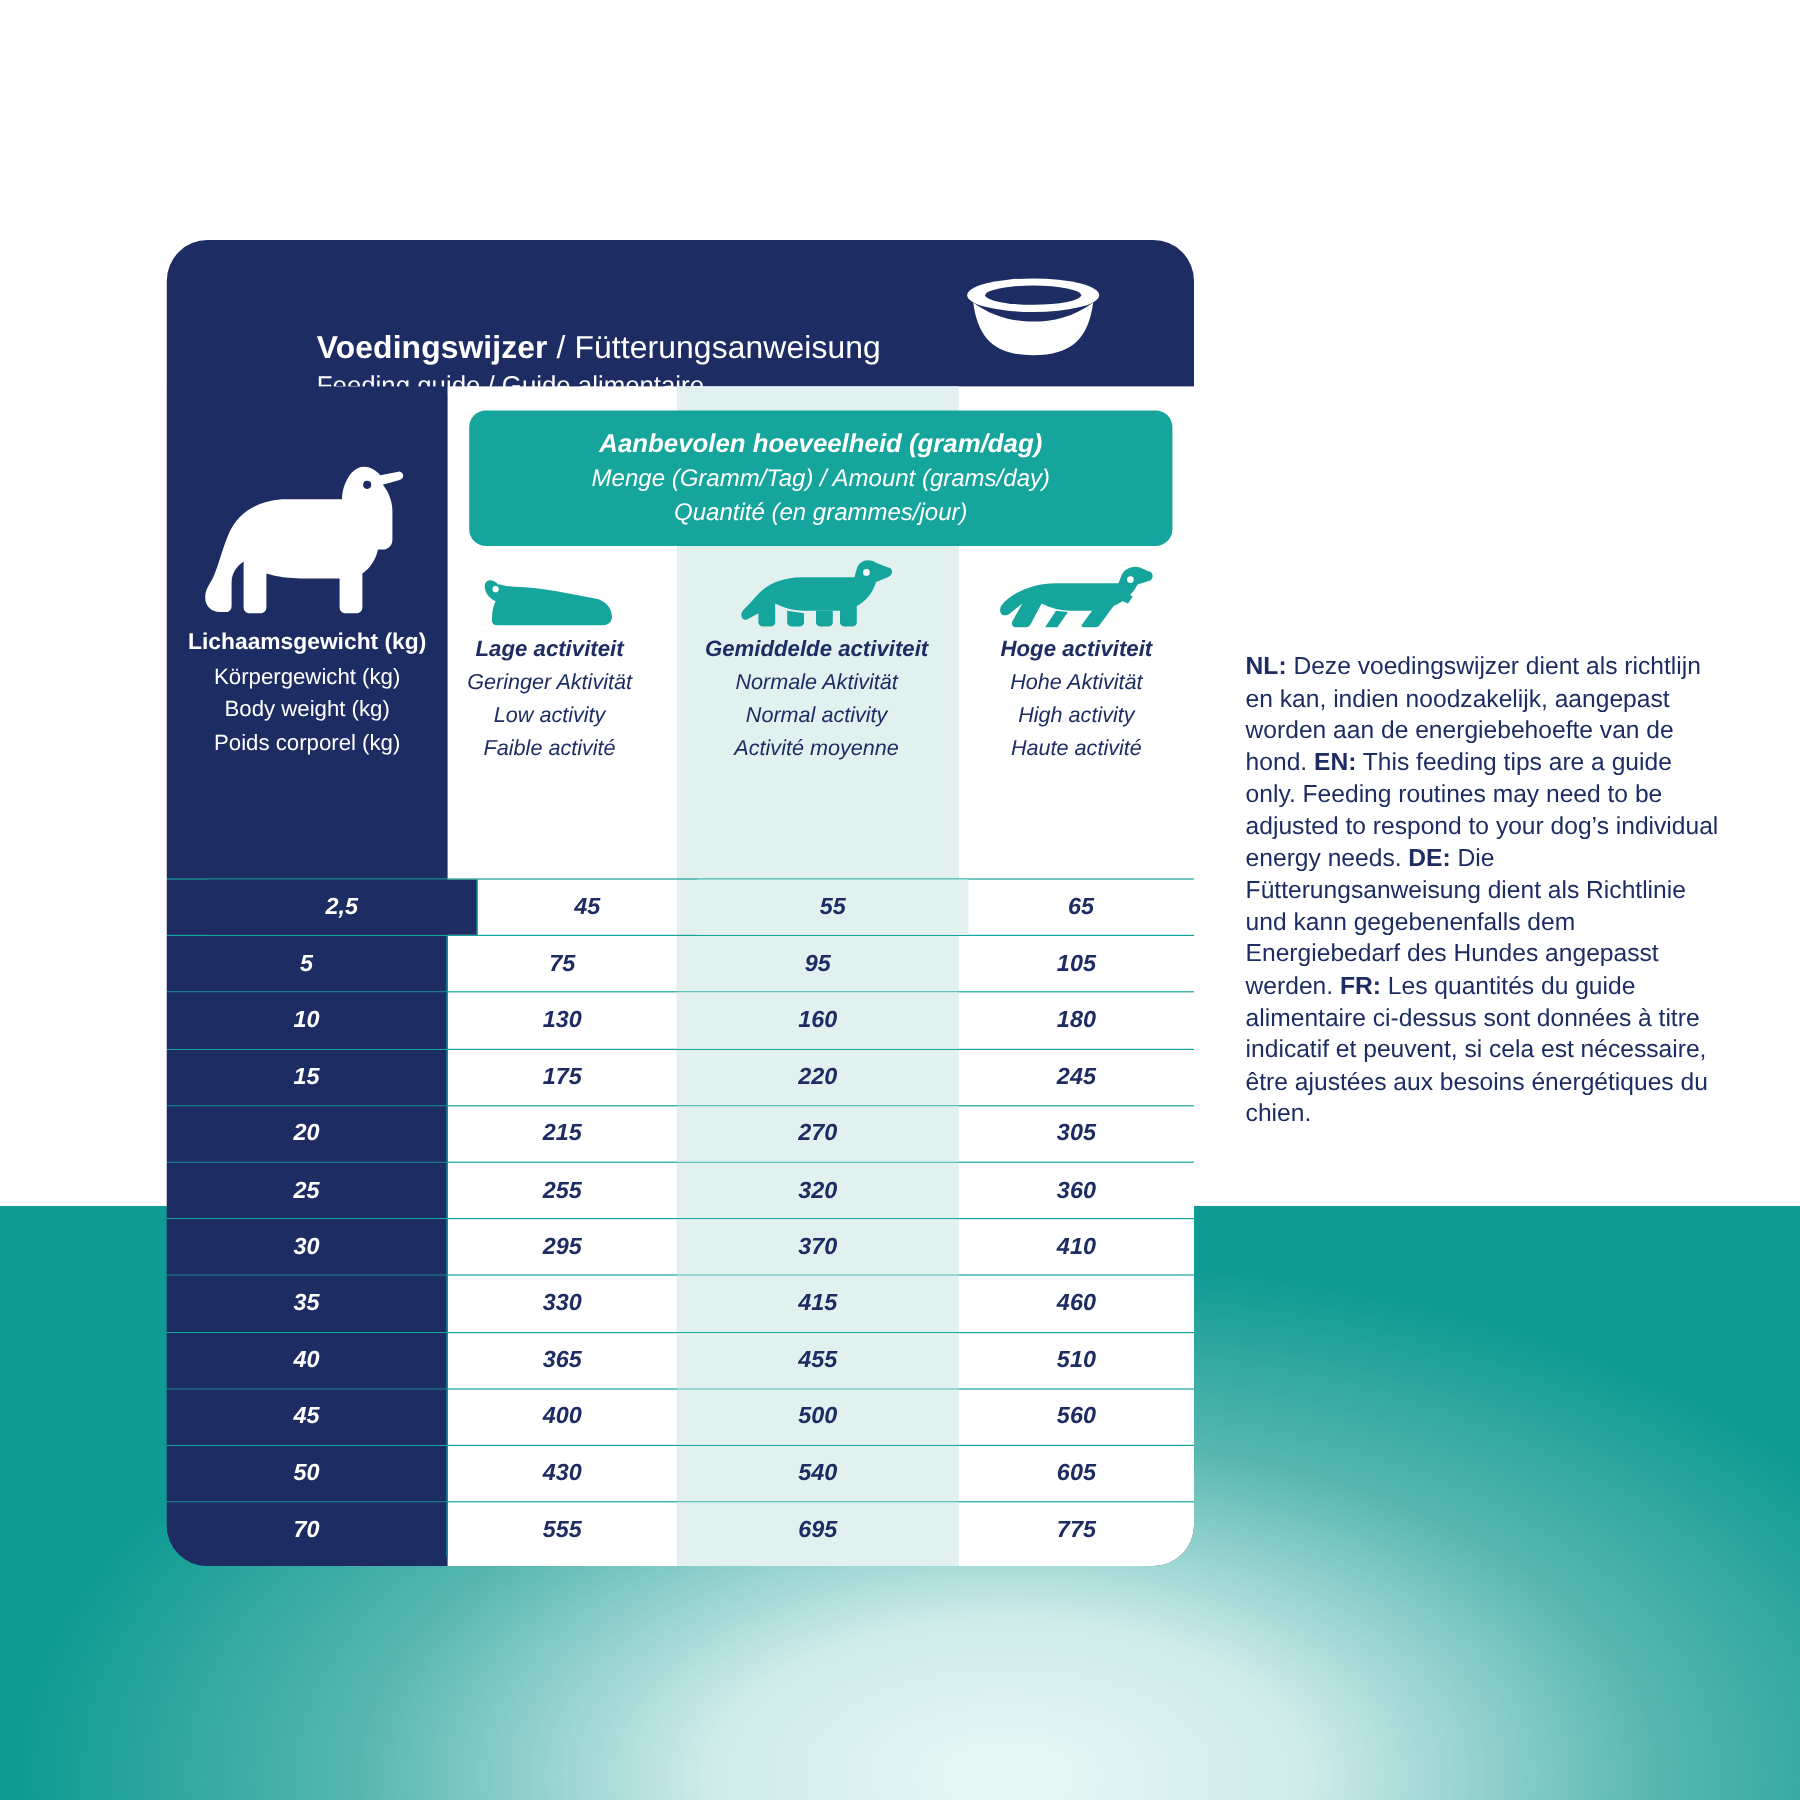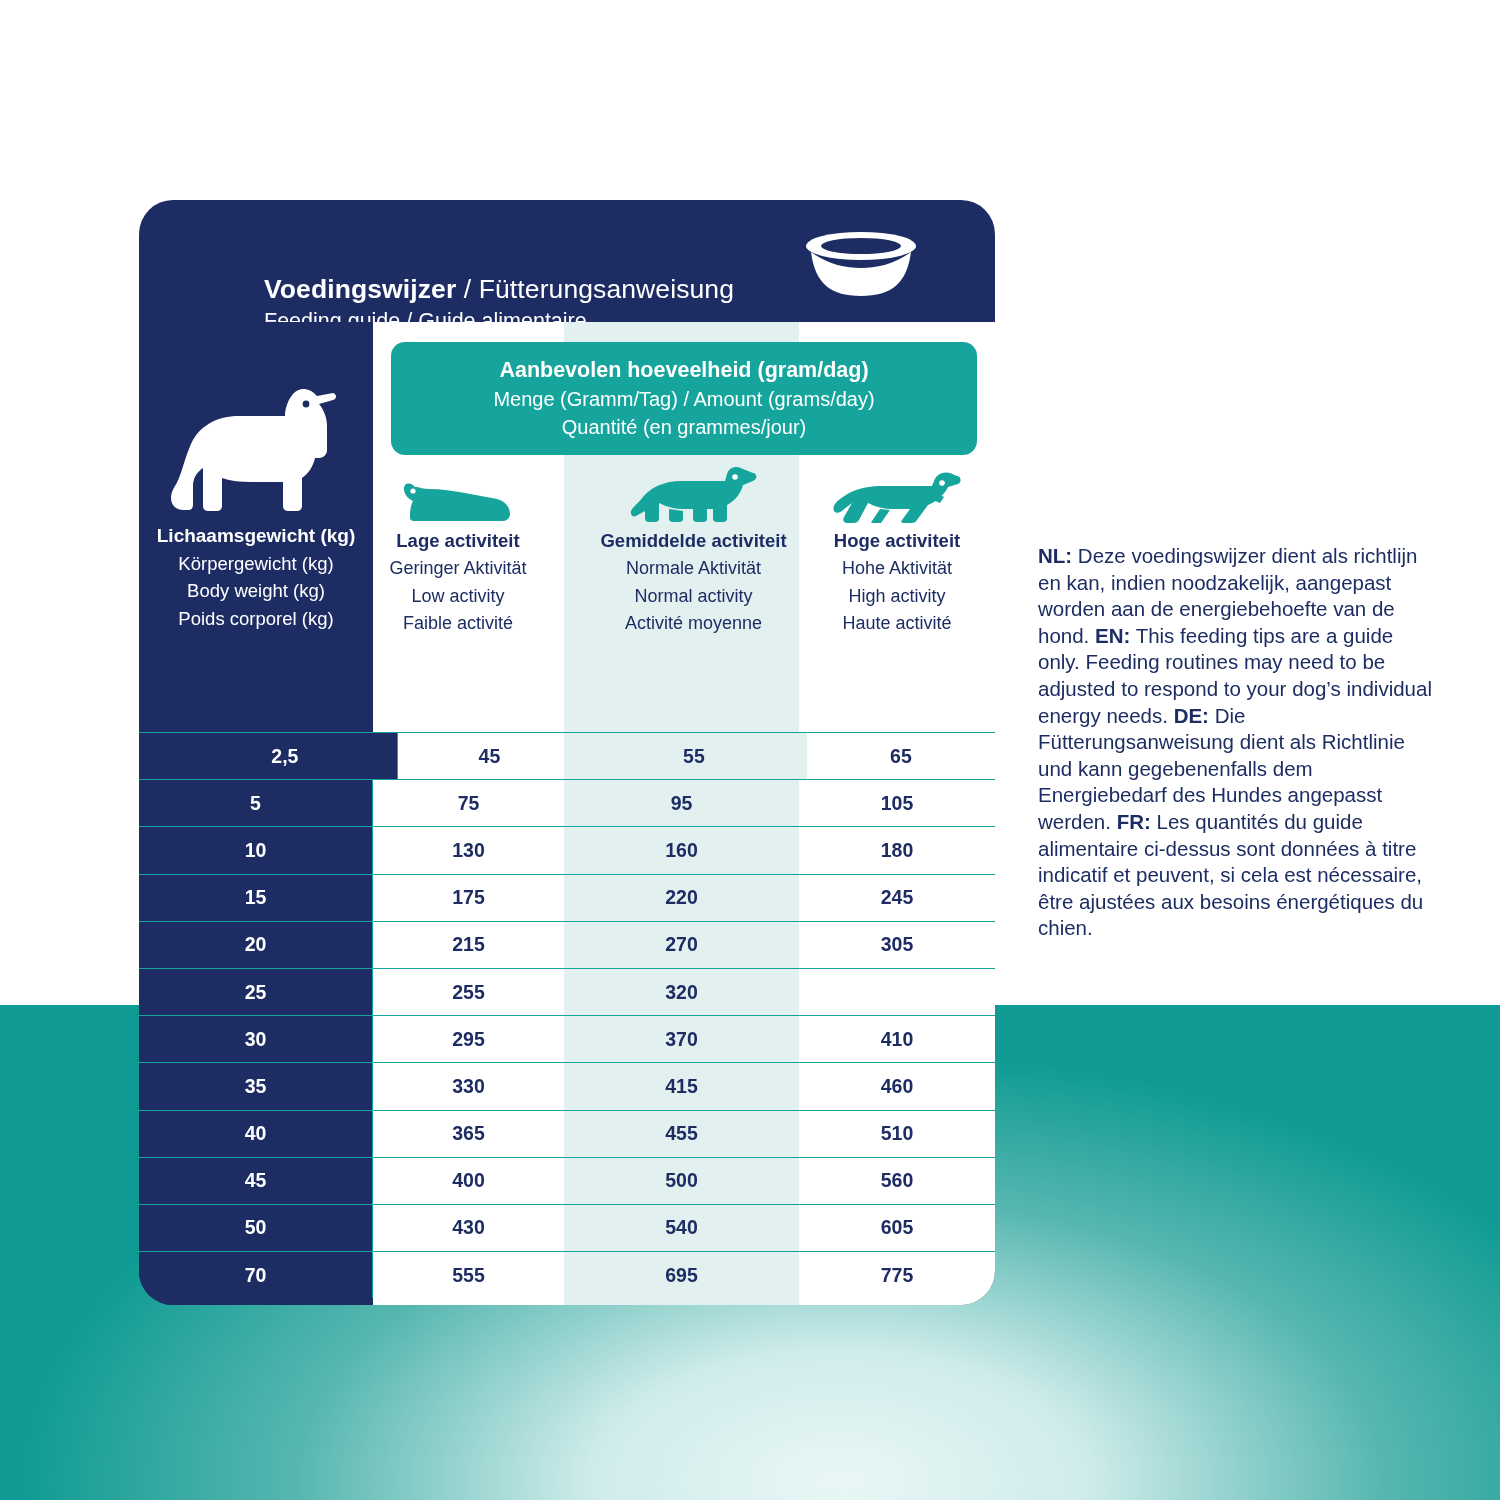--- a/index.html
+++ b/index.html
@@ -100,20 +100,21 @@
   .left-head .bold { font-weight: bold; font-size: 19px; }
 
   
   .table-area {
     position: absolute;
     left: 234px;
     top: 122px;
     width: 622px;
     height: 983px;
     background: #ffffff;
+    font-style: italic;
   }
   
   .mid-strip {
     position: absolute;
     left: 191px;
     top: 0;
     width: 235px;
     height: 983px;
     background: #e2f1f0;
   }
@@ -138,21 +139,21 @@
 
   
   .act-head {
     position: absolute;
     top: 143px;
     width: 170px;
     text-align: center;
     color: #1d2d63;
   }
   .act-head.c0 { left: 0px; }
-  .act-head.c1 { left: 203px; width: 235px; }
+  .act-head.c1 { left: 190px; width: 235px; }
   .act-head.c2 { left: 426px; width: 196px; }
   .act-icon {
     height: 58px;
     display: flex;
     align-items: flex-end;
     justify-content: center;
   }
   .act-head .lbl1 { font-size: 18.5px; font-weight: bold; line-height: 28px; margin-top: 4px;}
   .act-head .lbl { font-size: 18px; line-height: 27.5px; }
 
@@ -325,20 +326,21 @@
         <div class="row">
           <div class="cell-w">20</div>
           <div class="cell-v c0">215</div>
           <div class="cell-v c1">270</div>
           <div class="cell-v c2">305</div>
         </div>
         <div class="row">
           <div class="cell-w">25</div>
           <div class="cell-v c0">255</div>
           <div class="cell-v c1">320</div>
+          <div class="cell-v c2">360</div>
         </div>
         <div class="row">
           <div class="cell-w">30</div>
           <div class="cell-v c0">295</div>
           <div class="cell-v c1">370</div>
           <div class="cell-v c2">410</div>
         </div>
         <div class="row">
           <div class="cell-w">35</div>
           <div class="cell-v c0">330</div>

